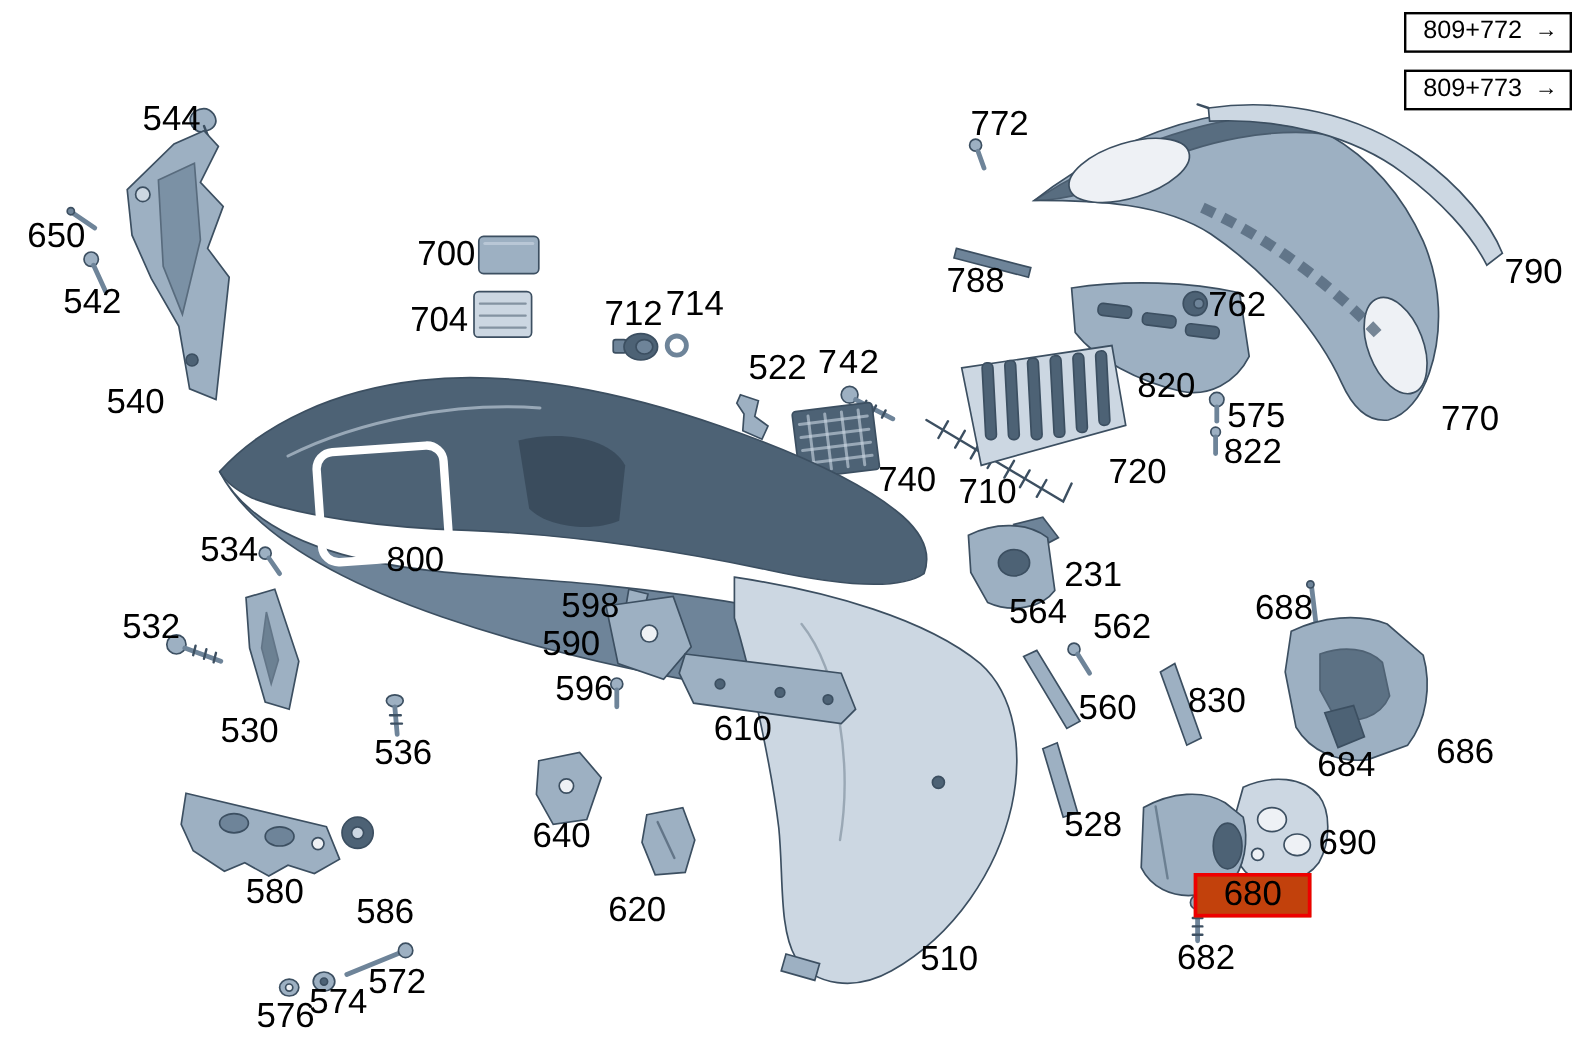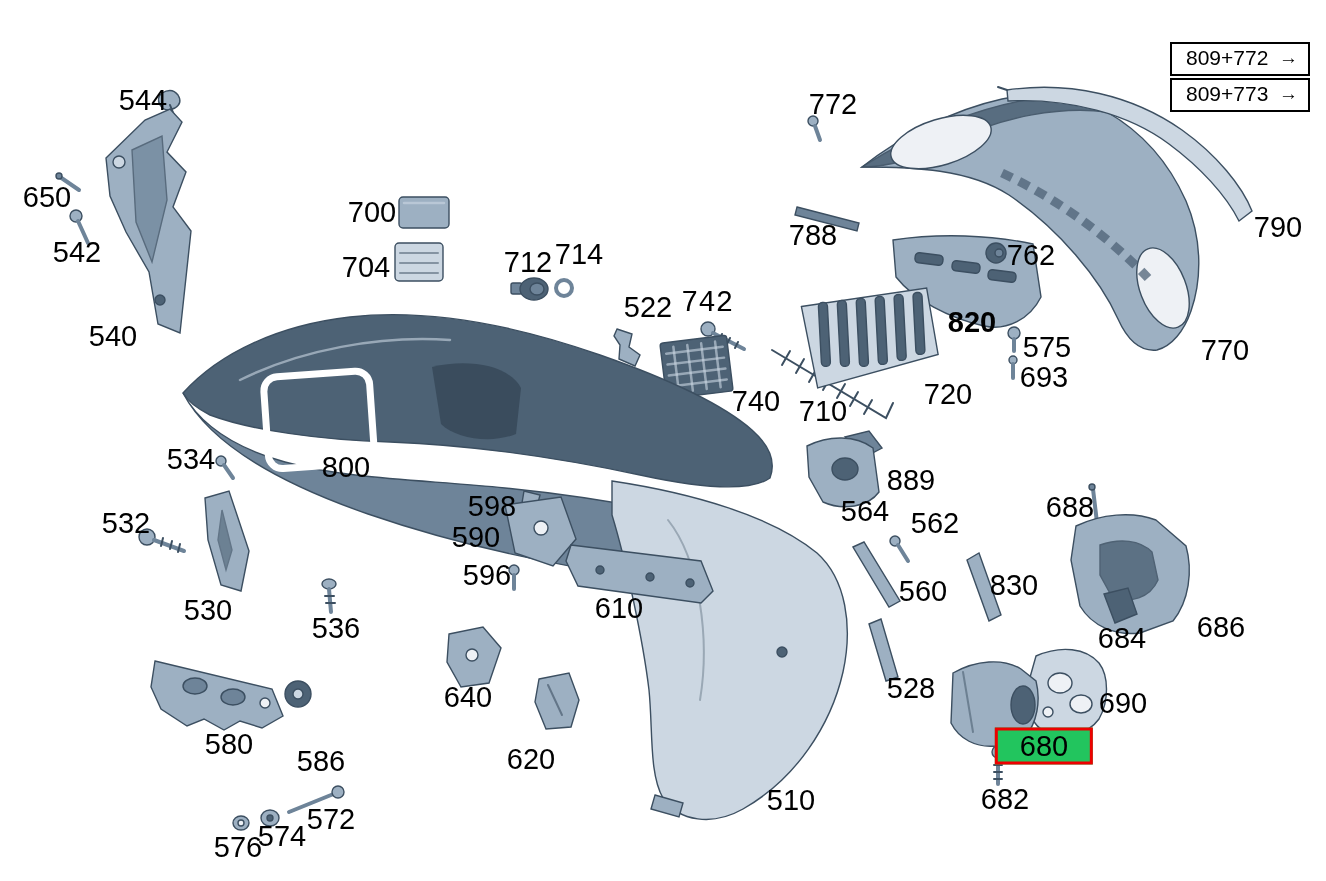--- a/index.html
+++ b/index.html
@@ -23,25 +23,25 @@
   .stage{position:absolute;inset:0}
   svg.artwork{position:absolute;left:0;top:0;width:1326px;height:881px}
   #labels{position:absolute;inset:0}
   .part-label{
     position:absolute;transform:translate(-50%,-50%);
     font-size:29px;line-height:1;color:var(--label-color);
     padding:2px 4px;white-space:nowrap;cursor:pointer;user-select:none;
   }
   .part-label.highlighted{
     border:3px solid var(--highlight-border);
-    padding:1px 22px;background:#22c55e;
+    padding:1px 22px;background:#c2410c;
   }
   .ref-links{
     position:absolute;top:10px;right:16px;
-    display:flex;flex-direction:column;gap:2px;margin-top:32px;
+    display:flex;flex-direction:column;gap:14px;
   }
   .ref-box{
     display:flex;align-items:center;justify-content:space-between;gap:10px;
     border:2px solid #000;background:#fff;color:#000;text-decoration:none;
     padding:2px 10px 4px 14px;font-size:21px;min-width:140px;cursor:pointer;
   }
   .ref-box .arrow{font-size:19px}
   
   .pL{fill:var(--part-light);stroke:var(--part-outline);stroke-width:1.4}
   .pM{fill:var(--part-mid);stroke:var(--part-outline);stroke-width:1.4}
@@ -296,36 +296,36 @@
       <div class="part-label" style="left: 366px; top: 267px;">704</div>
       <div class="part-label" style="left: 528px; top: 262px;">712</div>
       <div class="part-label" style="left: 579px; top: 254px;">714</div>
       <div class="part-label" style="left: 648px; top: 307px;">522</div>
       <div class="part-label" style="left: 707px; top: 303px; font-family: Liberation Mono, monospace;">742</div>
       <div class="part-label" style="left: 756px; top: 401px;">740</div>
       <div class="part-label" style="left: 823px; top: 411px;">710</div>
       <div class="part-label" style="left: 833px; top: 104px;">772</div>
       <div class="part-label" style="left: 813px; top: 235px;">788</div>
       <div class="part-label" style="left: 1031px; top: 255px;">762</div>
-      <div class="part-label" style="left: 972px; top: 322px; font-weight: bold;">820</div>
+      <div class="part-label" style="left: 972px; top: 322px;">820</div>
       <div class="part-label" style="left: 1047px; top: 347px;">575</div>
-      <div class="part-label" style="left: 1044px; top: 377px;">693</div>
+      <div class="part-label" style="left: 1044px; top: 377px;">822</div>
       <div class="part-label" style="left: 1278px; top: 227px;">790</div>
       <div class="part-label" style="left: 1225px; top: 350px;">770</div>
       <div class="part-label" style="left: 948px; top: 394px;">720</div>
       <div class="part-label" style="left: 191px; top: 459px;">534</div>
       <div class="part-label" style="left: 346px; top: 467px;">800</div>
       <div class="part-label" style="left: 126px; top: 523px;">532</div>
       <div class="part-label" style="left: 208px; top: 610px;">530</div>
       <div class="part-label" style="left: 336px; top: 628px;">536</div>
       <div class="part-label" style="left: 492px; top: 506px;">598</div>
       <div class="part-label" style="left: 476px; top: 537px;">590</div>
       <div class="part-label" style="left: 487px; top: 575px;">596</div>
       <div class="part-label" style="left: 619px; top: 608px;">610</div>
-      <div class="part-label" style="left: 911px; top: 480px;">889</div>
+      <div class="part-label" style="left: 911px; top: 480px;">231</div>
       <div class="part-label" style="left: 865px; top: 511px;">564</div>
       <div class="part-label" style="left: 935px; top: 523px;">562</div>
       <div class="part-label" style="left: 923px; top: 591px;">560</div>
       <div class="part-label" style="left: 1014px; top: 585px;">830</div>
       <div class="part-label" style="left: 1070px; top: 507px;">688</div>
       <div class="part-label" style="left: 1122px; top: 638px;">684</div>
       <div class="part-label" style="left: 1221px; top: 627px;">686</div>
       <div class="part-label" style="left: 911px; top: 688px;">528</div>
       <div class="part-label" style="left: 1123px; top: 703px;">690</div>
       <div class="part-label highlighted" style="left: 1044px; top: 746px;">680</div>

